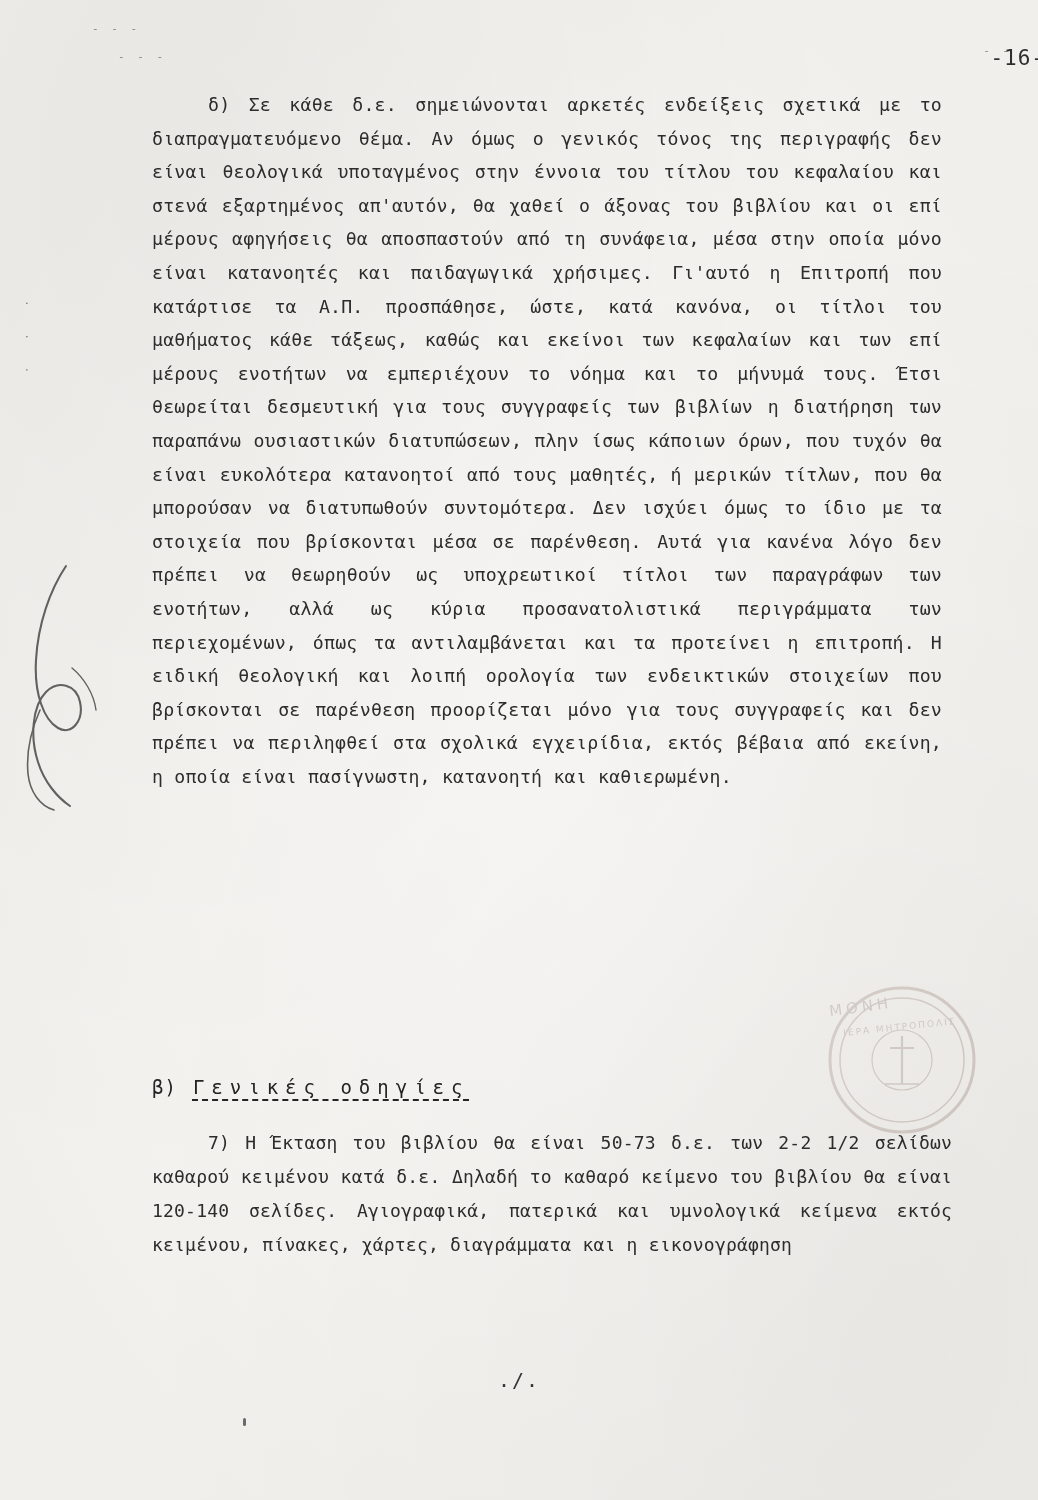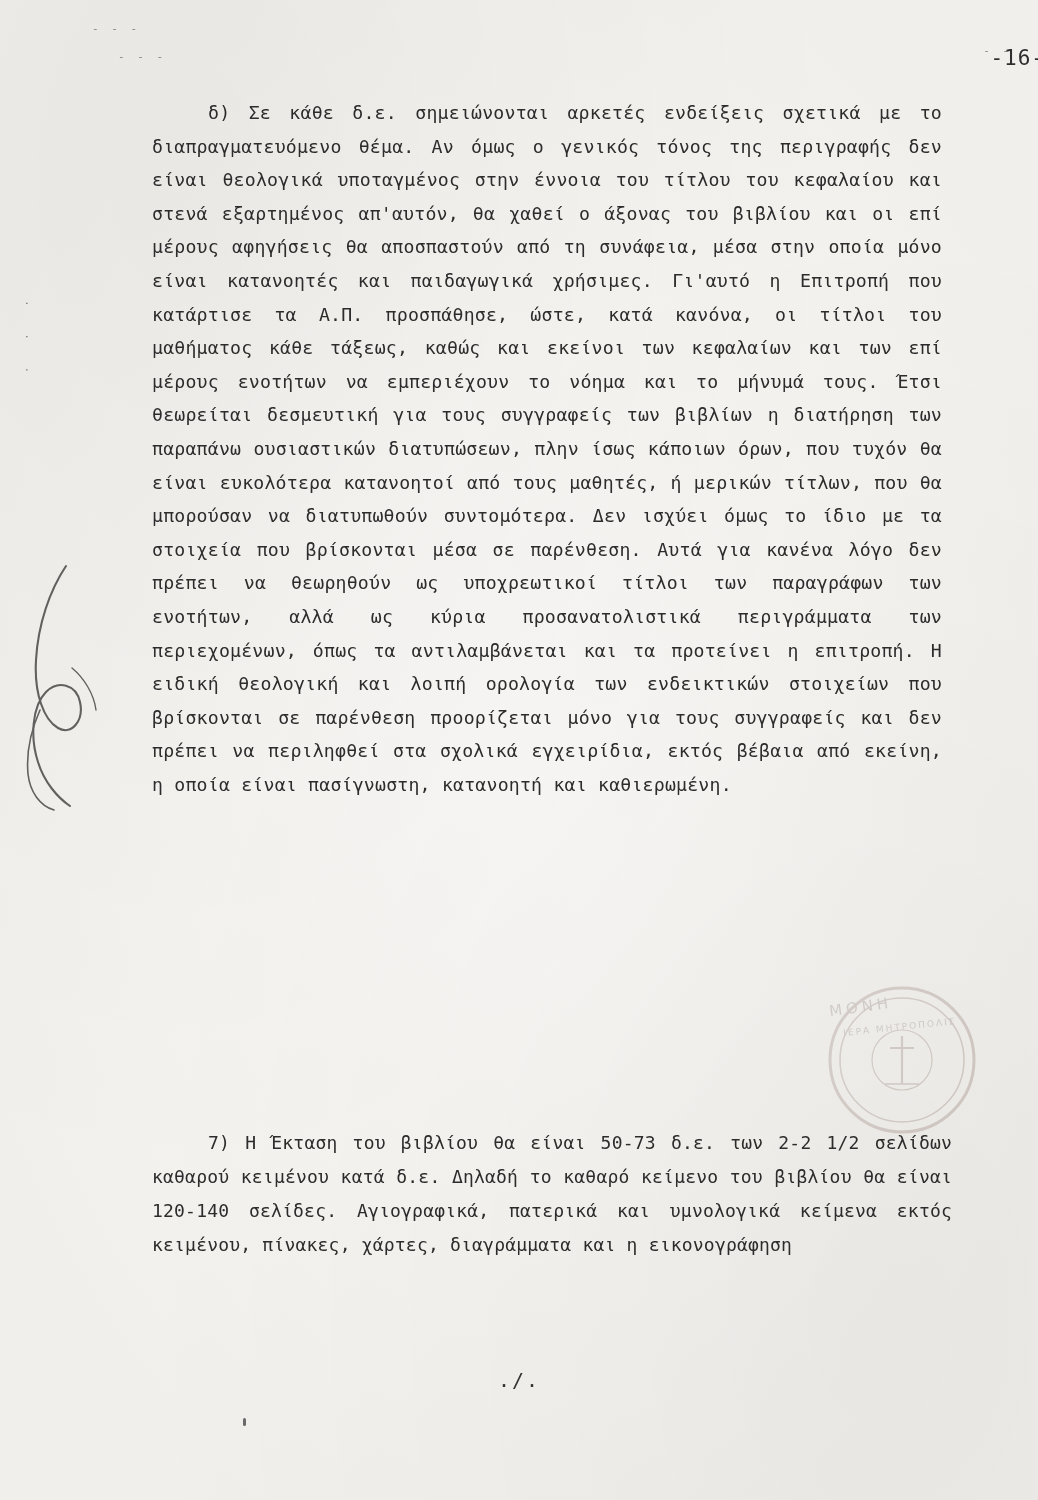--- a/index.html
+++ b/index.html
@@ -49,21 +49,21 @@
     width: 100%;
     text-align: right;
     font-size: 21px;
     letter-spacing: 1px;
     color: #2e2e2e;
     z-index: 6;
   }
 
   #body-text {
     position: absolute;
-    top: 96px;
+    top: 88px;
     left: 152px;
     width: 790px;
     z-index: 6;
   }
   .para {
     margin: 0 0 0 0;
     font-size: 18.2px;
     line-height: 33.6px;
     letter-spacing: 0.2px;
     color: #2c2c2c;
@@ -170,20 +170,23 @@
   <div class="edge-noise" id="top-dashes2">- -  -</div>
   <div class="edge-noise" id="right-dashes">- -</div>
   <div class="edge-noise" id="left-dashes">· · ·</div>
 
   <div id="page-number">-16-</div>
 
   <div id="body-text">
     <p class="para indent">δ) Σε κάθε δ.ε. σημειώνονται αρκετές ενδείξεις σχετικά με το διαπραγματευόμενο θέμα. Αν όμως ο γενικός τόνος της περιγραφής δεν είναι θεολογικά υποταγμένος στην έννοια του τίτλου του κεφαλαίου και στενά εξαρτημένος απ'αυτόν, θα χαθεί ο άξονας του βιβλίου και οι επί μέρους αφηγήσεις θα αποσπαστούν από τη συνάφεια, μέσα στην οποία μόνο είναι κατανοητές και παιδαγωγικά χρήσιμες. Γι'αυτό η Επιτροπή που κατάρτισε τα Α.Π. προσπάθησε, ώστε, κατά κανόνα, οι τίτλοι του μαθήματος κάθε τάξεως, καθώς και εκείνοι των κεφαλαίων και των επί μέρους ενοτήτων να εμπεριέχουν το νόημα και το μήνυμά τους. Έτσι θεωρείται δεσμευτική για τους συγγραφείς των βιβλίων η διατήρηση των παραπάνω ουσιαστικών διατυπώσεων, πλην ίσως κάποιων όρων, που τυχόν θα είναι ευκολότερα κατανοητοί από τους μαθητές, ή μερικών τίτλων, που θα μπορούσαν να διατυπωθούν συντομότερα. Δεν ισχύει όμως το ίδιο με τα στοιχεία που βρίσκονται μέσα σε παρένθεση. Αυτά για κανένα λόγο δεν πρέπει να θεωρηθούν ως υποχρεωτικοί τίτλοι των παραγράφων των ενοτήτων, αλλά ως κύρια προσανατολιστικά περιγράμματα των περιεχομένων, όπως τα αντιλαμβάνεται και τα προτείνει η επιτροπή. Η ειδική θεολογική και λοιπή ορολογία των ενδεικτικών στοιχείων που βρίσκονται σε παρένθεση προορίζεται μόνο για τους συγγραφείς και δεν πρέπει να περιληφθεί στα σχολικά εγχειρίδια, εκτός βέβαια από εκείνη, η οποία είναι πασίγνωστη, κατανοητή και καθιερωμένη.</p>
   </div>
 
+  <div id="section-heading">
+    <span class="marker">β)</span><span class="underlined">Γενικές οδηγίες</span>
+  </div>
 
   <div id="body-text-2">
     <p class="para indent">7) Η Έκταση του βιβλίου θα είναι 50-73 δ.ε. των 2-2 1/2 σελίδων καθαρού κειμένου κατά δ.ε. Δηλαδή το καθαρό κείμενο του βιβλίου θα είναι 120-140 σελίδες. Αγιογραφικά, πατερικά και υμνολογικά κείμενα εκτός κειμένου, πίνακες, χάρτες, διαγράμματα και η εικονογράφηση</p>
   </div>
 
   <div id="footer-mark">./.</div>
   <div id="stray-dot"></div>
 
   <svg id="signature" viewBox="0 0 110 260" xmlns="http://www.w3.org/2000/svg">
     <path d="M56 6 C40 30, 28 64, 26 100 C24 134, 34 160, 48 168 C62 176, 74 160, 70 142 C66 124, 48 120, 36 132 C22 146, 20 178, 28 202 C34 222, 48 238, 60 246" fill="none" stroke="#3a3a3a" stroke-width="2.1" stroke-linecap="round"></path>

